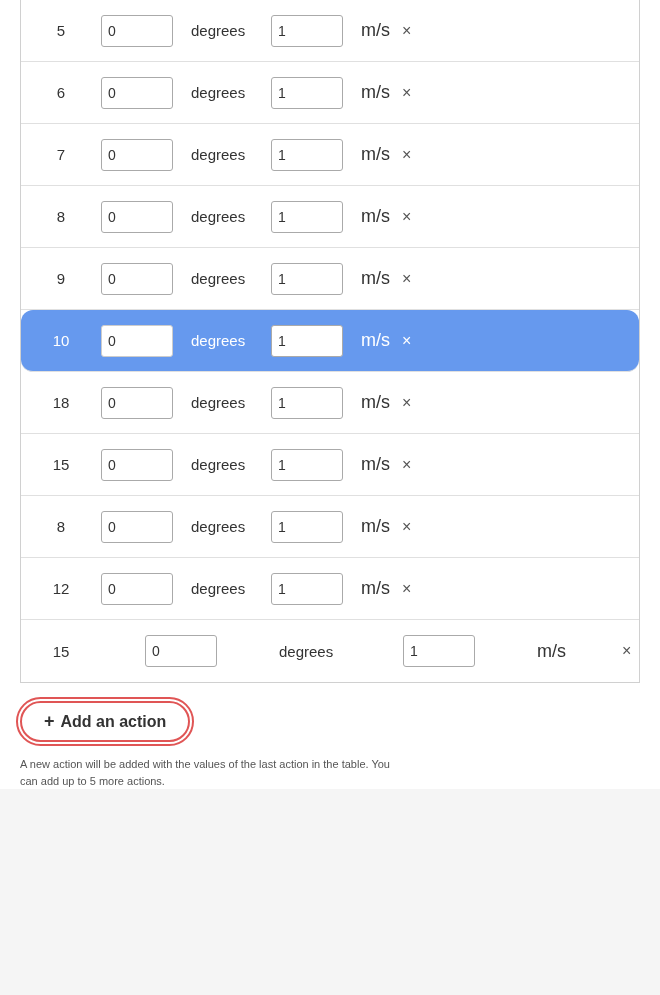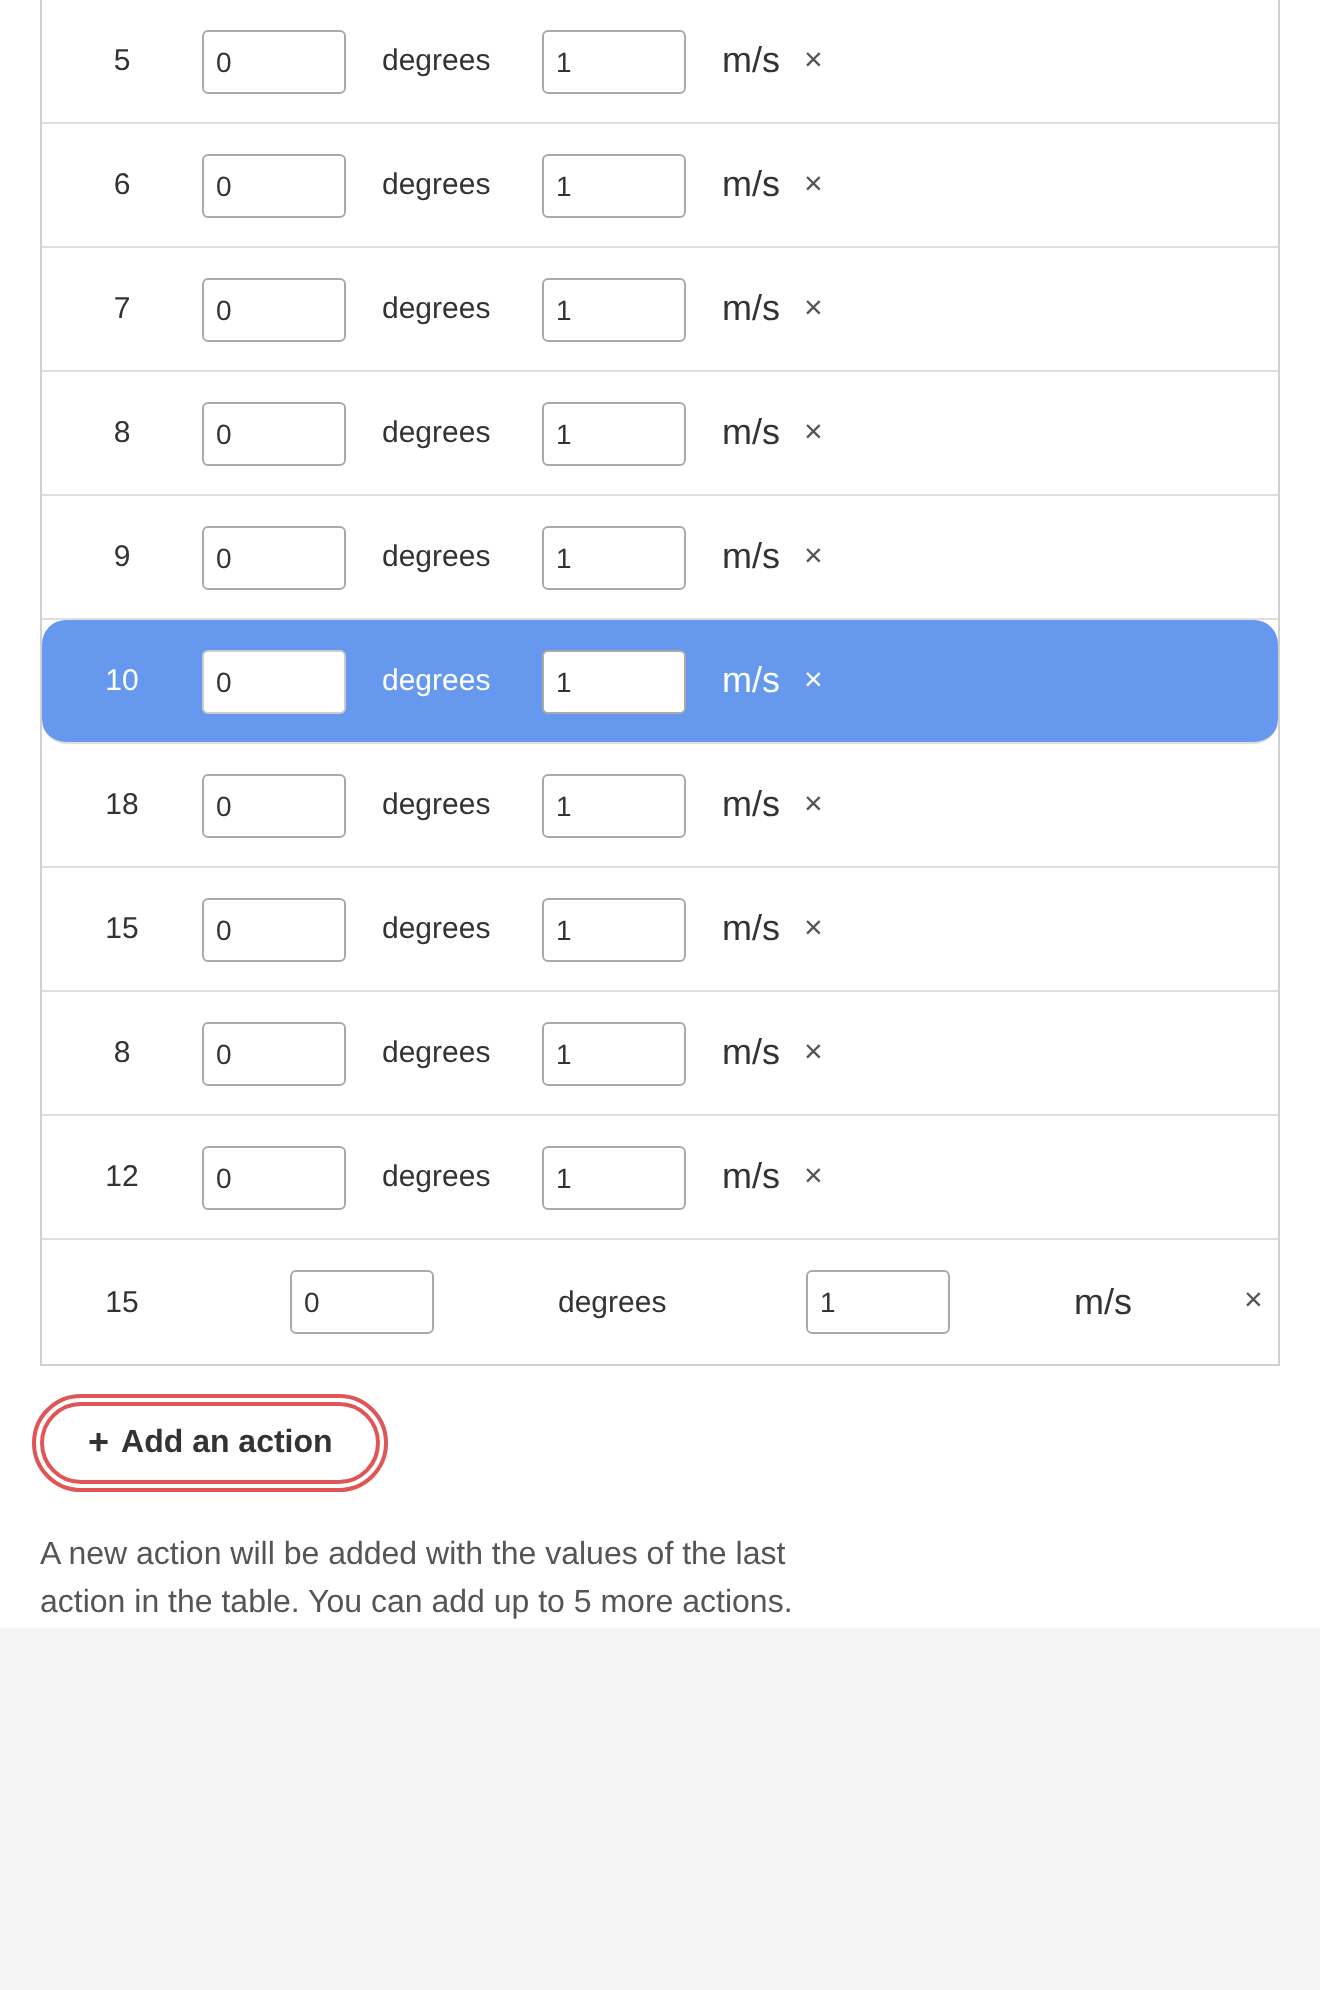--- a/index.html
+++ b/index.html
@@ -151,22 +151,22 @@
       outline-offset: 2px;
     }
 
     .add-action-button .plus-icon {
       font-size: 18px;
       font-weight: bold;
       color: #333;
     }
 
     .add-action-hint {
-      margin-top: 24px;
-      font-size: 16px;
+      margin-top: 14px;
+      font-size: 11px;
       color: #555;
       line-height: 1.5;
       max-width: 380px;
     }
   </style>
 </head>
 <body>
 
 <div class="container">
   <div class="table-wrapper" id="table-container">

